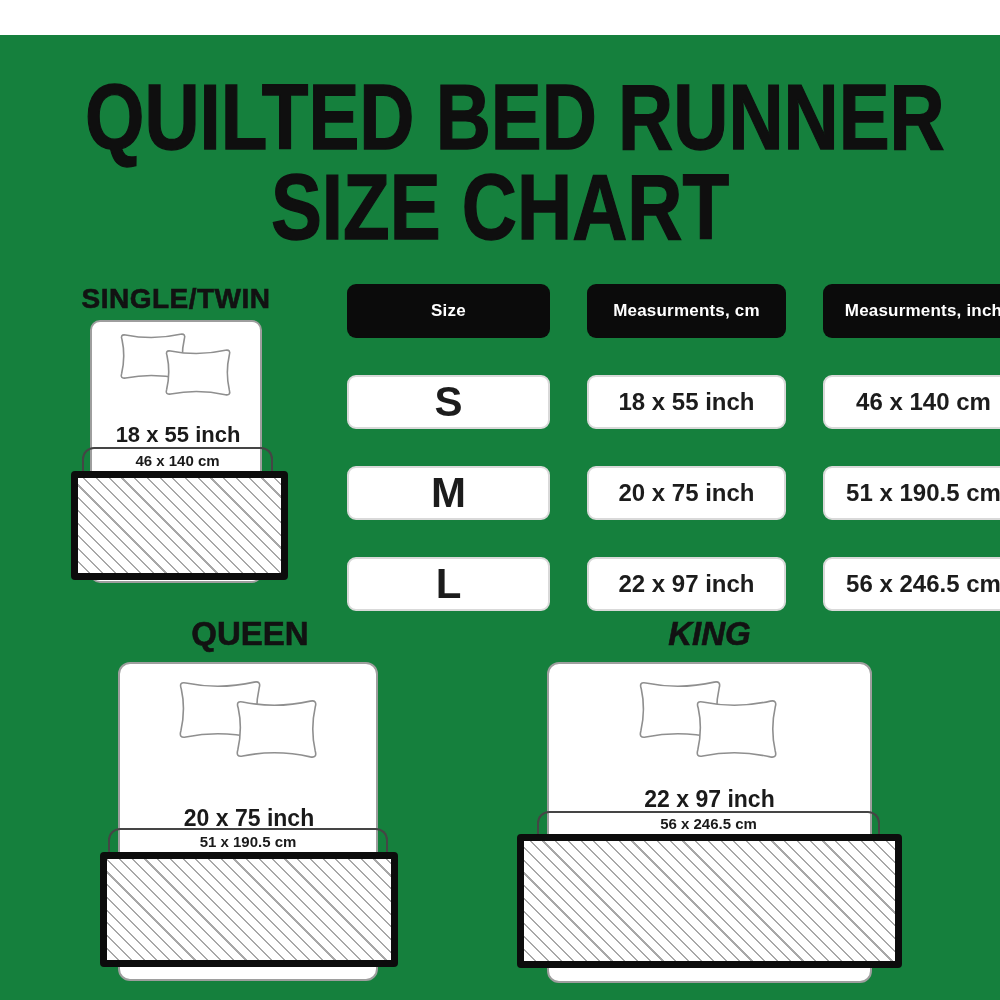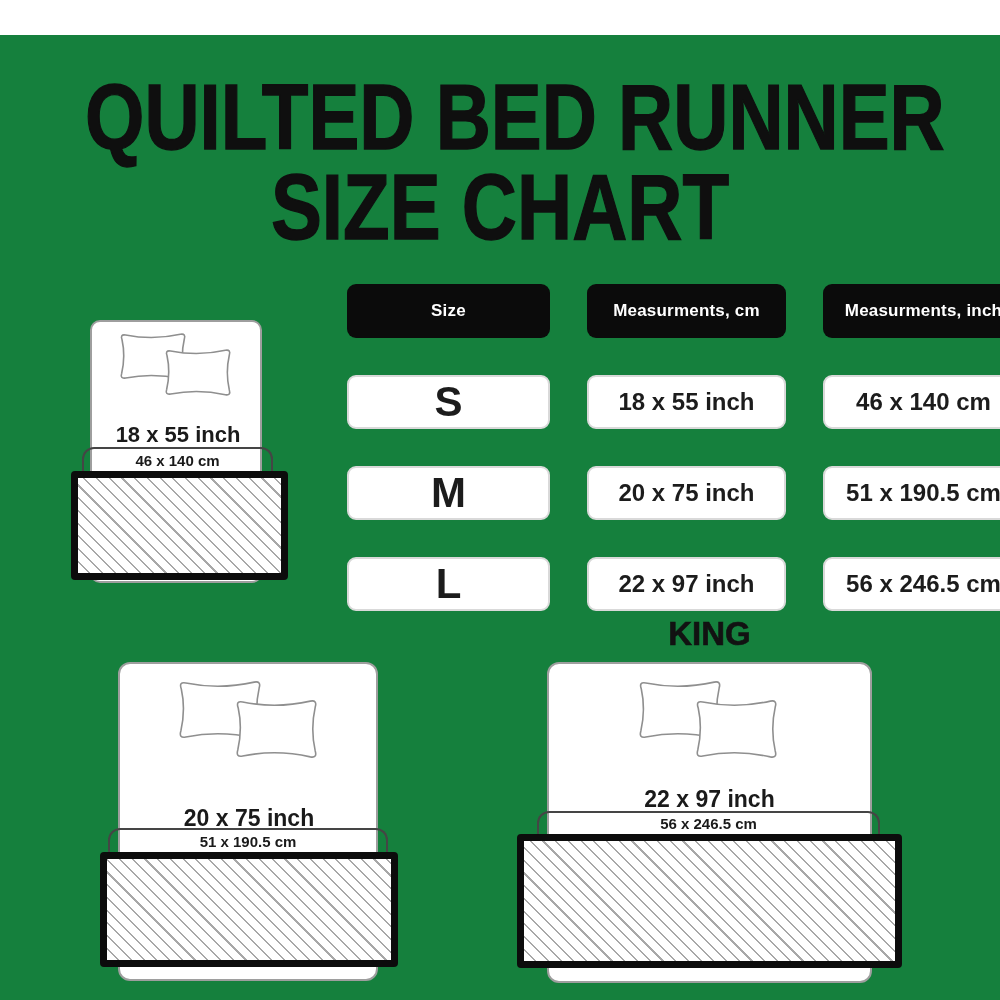--- a/index.html
+++ b/index.html
@@ -83,21 +83,21 @@
   .q-label{left:118px;width:264px;top:582px;font-size:33px;}
   .q-bed{left:118px;top:627px;width:260px;height:319px;border-radius:12px;}
   .q-p1{left:175px;top:643px;width:90px;height:64px;}
   .q-p2{left:232px;top:662px;width:89px;height:64px;}
   .q-inch{left:100px;width:298px;top:772px;font-size:23px;}
   .q-bracket{left:108px;top:793px;width:280px;height:26px;}
   .q-cm{left:108px;width:280px;top:799px;font-size:15px;}
   .q-runner{left:100px;top:817px;width:298px;height:115px;}
 
   
-  .k-label{left:547px;width:325px;top:582px;font-size:33px;}
+  .k-label{left:547px;width:325px;top:582px;font-size:33px;font-style:italic;}
   .k-bed{left:547px;top:627px;width:325px;height:321px;border-radius:12px;}
   .k-p1{left:635px;top:643px;width:90px;height:64px;}
   .k-p2{left:692px;top:662px;width:89px;height:64px;}
   .k-inch{left:517px;width:385px;top:753px;font-size:23px;}
   .k-bracket{left:537px;top:776px;width:343px;height:25px;}
   .k-cm{left:537px;width:343px;top:781px;font-size:15px;}
   .k-runner{left:517px;top:799px;width:385px;height:134px;}
 </style>
 </head>
 <body>
@@ -118,32 +118,34 @@
 
     <div class="td td-size">M</div>
     <div class="td">20 x 75 inch</div>
     <div class="td">51 x 190.5 cm</div>
 
     <div class="td td-size">L</div>
     <div class="td">22 x 97 inch</div>
     <div class="td">56 x 246.5 cm</div>
   </div>
 
+  <div class="diagram-label st-label">SINGLE/TWIN</div>
   <div class="bed st-bed"></div>
   <svg class="pillow st-p1" viewBox="0 0 100 70" preserveAspectRatio="none">
     <path d="M 7 12 Q 4 4 12 5.5 Q 50 13 88 4.5 Q 96 3 93.5 11 Q 88 35 93.5 59 Q 96 67 88 65.5 Q 50 57 12 64.5 Q 4 66 6.5 58 Q 12 34 7 12 Z" fill="#ffffff" stroke="#8f8f8f" stroke-width="1.6" vector-effect="non-scaling-stroke"></path>
   </svg>
   <svg class="pillow st-p2" viewBox="0 0 100 70" preserveAspectRatio="none">
     <path d="M 7 12 Q 4 4 12 5.5 Q 50 13 88 4.5 Q 96 3 93.5 11 Q 88 35 93.5 59 Q 96 67 88 65.5 Q 50 57 12 64.5 Q 4 66 6.5 58 Q 12 34 7 12 Z" fill="#ffffff" stroke="#8f8f8f" stroke-width="1.6" vector-effect="non-scaling-stroke"></path>
   </svg>
   <div class="measure-inch st-inch">18 x 55 inch</div>
   <div class="bracket st-bracket"></div>
   <div class="measure-cm st-cm">46 x 140 cm</div>
   <div class="runner st-runner"></div>
 
+  <div class="diagram-label q-label">QUEEN</div>
   <div class="bed q-bed"></div>
   <svg class="pillow q-p1" viewBox="0 0 100 70" preserveAspectRatio="none">
     <path d="M 7 12 Q 4 4 12 5.5 Q 50 13 88 4.5 Q 96 3 93.5 11 Q 88 35 93.5 59 Q 96 67 88 65.5 Q 50 57 12 64.5 Q 4 66 6.5 58 Q 12 34 7 12 Z" fill="#ffffff" stroke="#8f8f8f" stroke-width="1.6" vector-effect="non-scaling-stroke"></path>
   </svg>
   <svg class="pillow q-p2" viewBox="0 0 100 70" preserveAspectRatio="none">
     <path d="M 7 12 Q 4 4 12 5.5 Q 50 13 88 4.5 Q 96 3 93.5 11 Q 88 35 93.5 59 Q 96 67 88 65.5 Q 50 57 12 64.5 Q 4 66 6.5 58 Q 12 34 7 12 Z" fill="#ffffff" stroke="#8f8f8f" stroke-width="1.6" vector-effect="non-scaling-stroke"></path>
   </svg>
   <div class="measure-inch q-inch">20 x 75 inch</div>
   <div class="bracket q-bracket"></div>
   <div class="measure-cm q-cm">51 x 190.5 cm</div>

